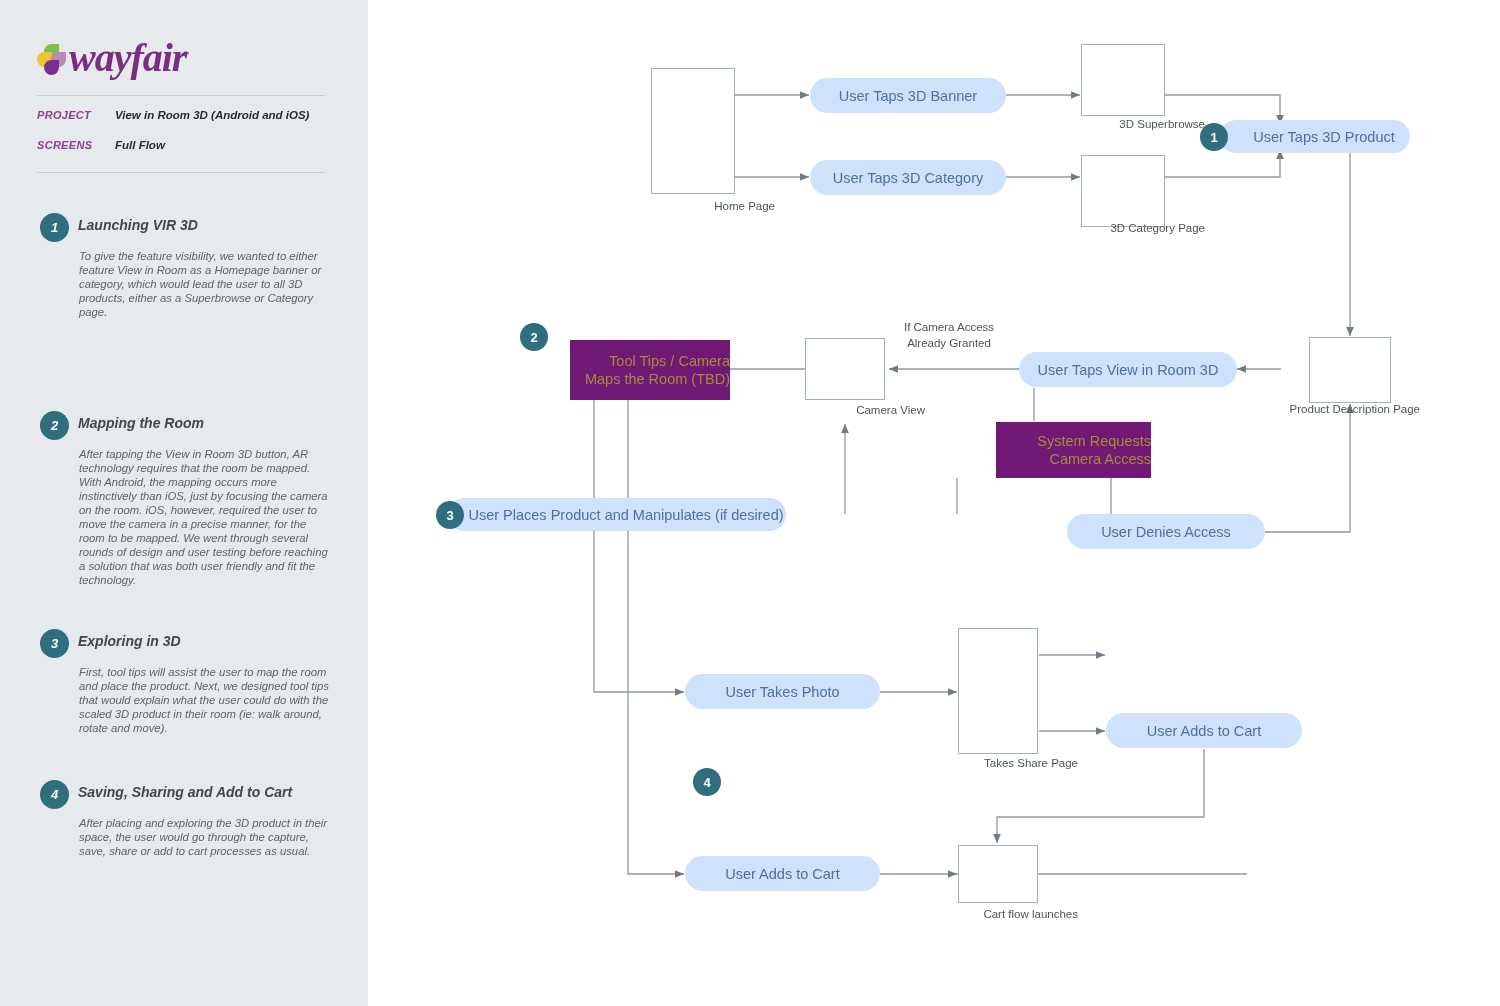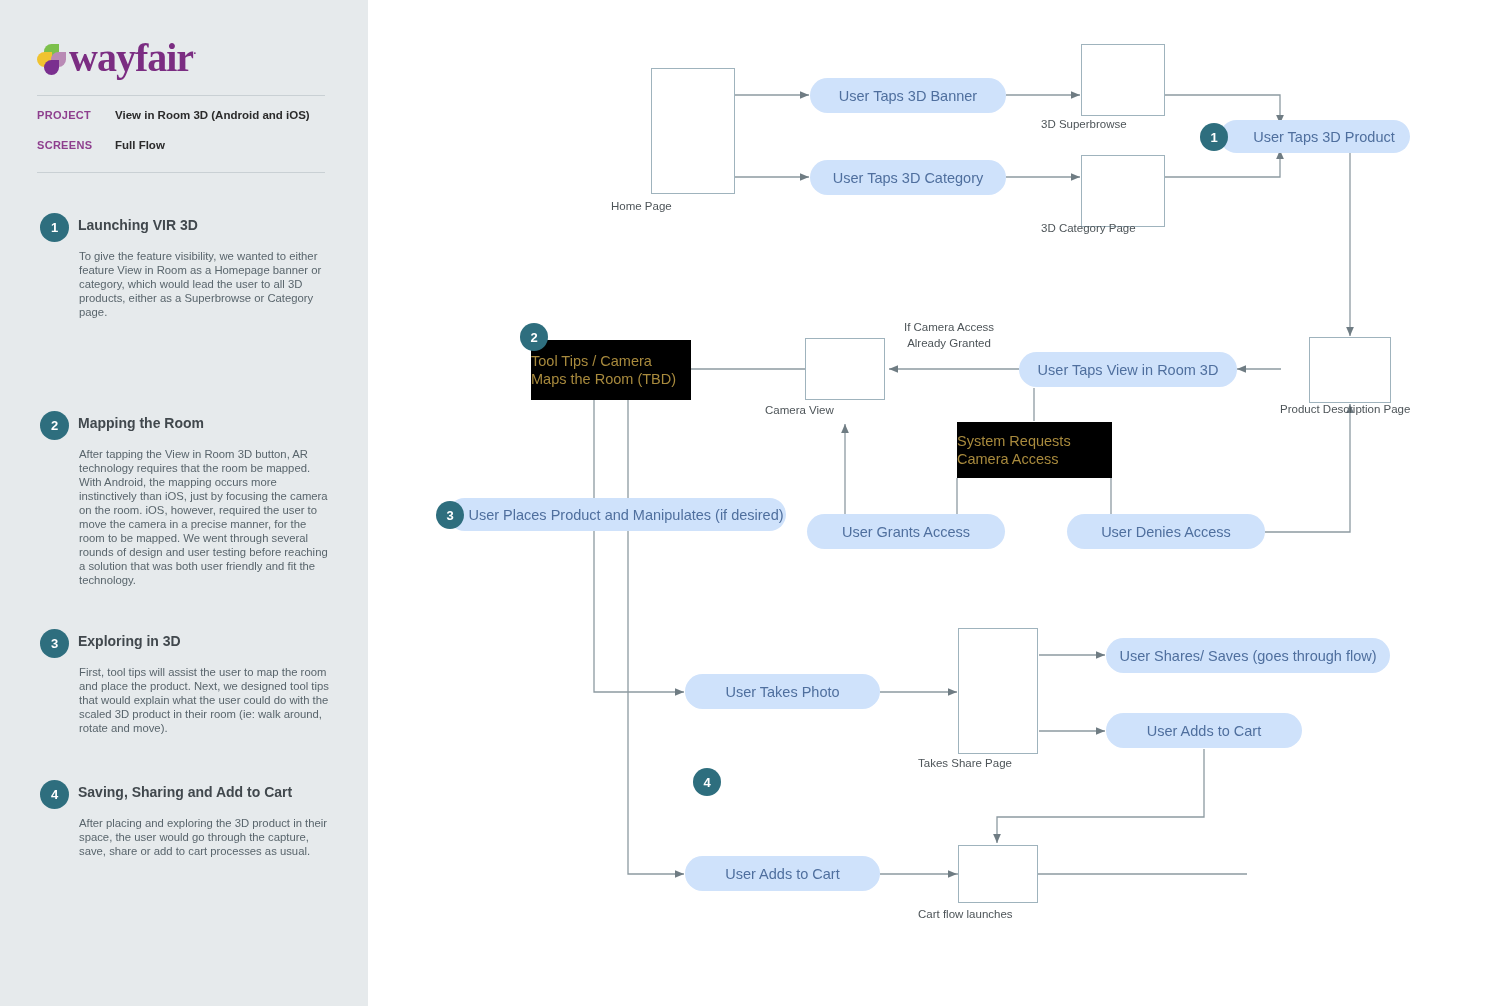--- a/index.html
+++ b/index.html
@@ -8,20 +8,21 @@
     background:#ffffff;
     font-family:"Liberation Sans", sans-serif;
     overflow:hidden;
     position:relative;
   }
   
   #sidebar{
     position:absolute;left:0;top:0;width:368px;height:1006px;
     background:#e6eaec;
     box-sizing:border-box;
+    font-style:italic;
   }
   #logo-wrap{position:absolute;left:37px;top:38px;display:flex;align-items:center;}
   .logo-mark{position:relative;width:30px;height:30px;margin-right:2px;}
   .logo-mark span{position:absolute;width:15px;height:15px;border-radius:50% 0 50% 50%;}
   .d-top{left:7px;top:1px;background:#7cc04b;border-radius:50% 50% 50% 0;}
   .d-left{left:0px;top:9px;background:#f0c330;border-radius:50% 0 50% 50%;}
   .d-right{left:14px;top:9px;background:#b98ab5;border-radius:0 50% 50% 50%;}
   .d-bot{left:7px;top:17px;background:#7a2f8f;border-radius:50% 50% 0 50%;}
   .logo-type{
     font-family:"Liberation Serif", serif;
@@ -62,29 +63,29 @@
   #canvas{position:absolute;left:368px;top:0;width:1132px;height:1006px;background:#fff;}
   svg{position:absolute;left:0;top:0;}
 
   .node{position:absolute;box-sizing:border-box;}
   .pill{
     background:#cfe2fb;border-radius:22px;
     display:flex;align-items:center;justify-content:center;
     color:#4f6f9e;font-size:14.5px;
   }
   .rect-tan{
-    background:#000000;
-    display:flex;align-items:flex-start;justify-content:center;text-align:center;
-    color:#a88a3d;font-size:14.5px;line-height:1.25;
+    background:#701a75;
+    display:flex;align-items:flex-end;justify-content:center;text-align:center;
+    color:#a88a3d;font-size:14.5px;line-height:1.25;margin-left:39px;
   }
   .screen-box{
     background:#ffffff;border:1px solid #9fb3bd;
   }
   .caption{
-    position:absolute;text-align:left;font-size:11.5px;color:#4d5458;line-height:1.3;
+    position:absolute;text-align:right;font-size:11.5px;color:#4d5458;line-height:1.3;
   }
   .flow-badge{
     position:absolute;width:28px;height:28px;border-radius:50%;
     background:#2e6e7e;color:#fff;font-size:13px;font-weight:700;
     display:flex;align-items:center;justify-content:center;z-index:5;
   }
   .edge-label{
     position:absolute;text-align:center;font-size:11.5px;color:#4d5458;line-height:1.35;
   }
 </style>
@@ -237,29 +238,27 @@
   <div class="caption" style="left:912px;top:402px;width:140px;">Product Description Page</div>
 
   <div class="node pill" style="left:80px;top:498px;width:338px;height:33px;padding-left:18px;">User Places Product and Manipulates (if desired)</div>
 
   <div class="node rect-tan" style="left:589px;top:422px;width:155px;height:56px;flex-direction:column;">
     <div>System Requests</div>
     <div>Camera Access</div>
   </div>
   <div class="flow-badge" style="left:68px;top:501px;">3</div>
 
-  <div class="node pill" style="left:439px;top:514px;width:198px;height:35px;">User Grants Access</div>
   <div class="node pill" style="left:699px;top:514px;width:198px;height:35px;">User Denies Access</div>
 
   <div class="node pill" style="left:317px;top:674px;width:195px;height:35px;">User Takes Photo</div>
 
   <div class="node screen-box" style="left:590px;top:628px;width:80px;height:126px;"></div>
   <div class="caption" style="left:550px;top:756px;width:160px;">Takes Share Page</div>
 
-  <div class="node pill" style="left:738px;top:638px;width:284px;height:35px;">User Shares/ Saves (goes through flow)</div>
   <div class="node pill" style="left:738px;top:713px;width:196px;height:35px;">User Adds to Cart</div>
 
   <div class="flow-badge" style="left:325px;top:768px;">4</div>
 
   <div class="node pill" style="left:317px;top:856px;width:195px;height:35px;">User Adds to Cart</div>
 
   <div class="node screen-box" style="left:590px;top:845px;width:80px;height:58px;"></div>
   <div class="caption" style="left:550px;top:907px;width:160px;">Cart flow launches</div>
 
 </div>

